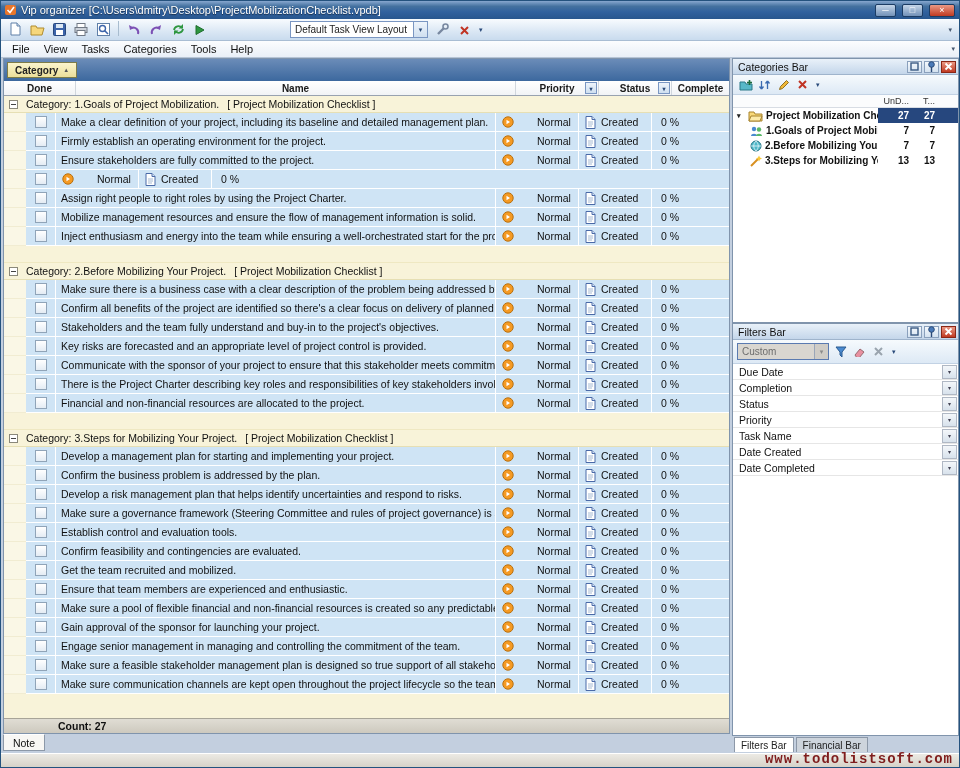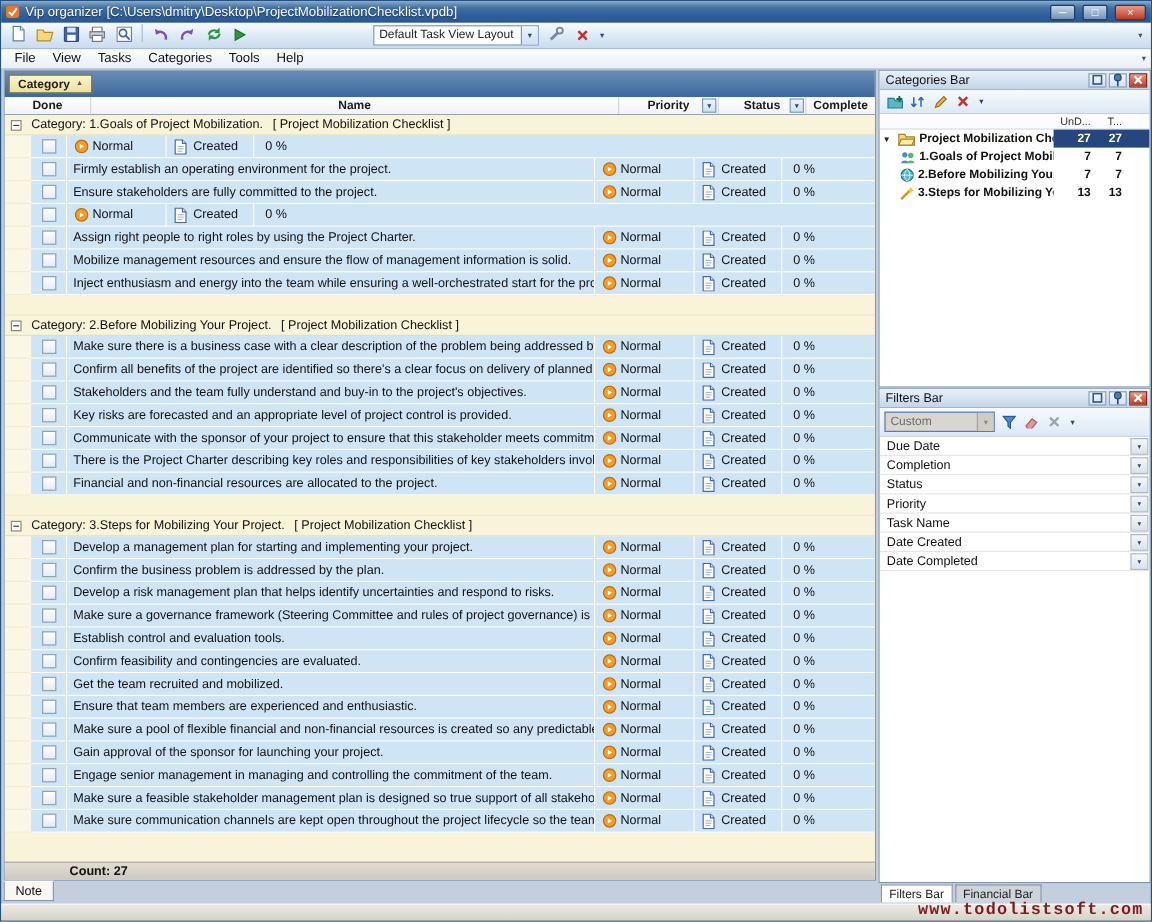--- a/index.html
+++ b/index.html
@@ -40,21 +40,21 @@
   .grouprow{height:17px;flex:none;background:#f8f3d9;border-bottom:1px solid #e6dfb4;display:flex;align-items:center;font-size:10.5px;color:#111;gap:8px;padding-left:5px;white-space:nowrap;overflow:hidden}
   .minusbox{width:9px;height:9px;flex:none;border:1px solid #8a887a;background:#fff;position:relative}
   .minusbox::after{content:"";position:absolute;left:1px;right:1px;top:3px;height:1px;background:#444}
   .spacer{height:17px;flex:none;background:#f8f3d9;border-bottom:1px solid #efe8c2}
   .filler{flex:1;background:#f8f3d9}
   .taskrow{height:19px;flex:none;display:flex;font-size:10.5px;color:#111}
   .cell{background:#cfe4f5;border-bottom:1px solid #fff;display:flex;align-items:center;overflow:hidden}
   .cell.gutter{width:22px;flex:none;background:#faf7e6;border-bottom:1px solid #f1ecd2}
   .cell.done{width:30px;flex:none;justify-content:center;border-right:1px solid #fff}
   .cell.name{width:440px;flex:none;padding-left:5px;border-right:1px solid #fff;white-space:nowrap}
-  .cell.priority{width:83px;flex:none;padding-left:6px;gap:3px;border-right:1px solid #fff}
+  .cell.priority{width:83px;flex:none;padding-left:6px;gap:23px;border-right:1px solid #fff}
   .cell.status{width:73px;flex:none;padding-left:6px;gap:5px;border-right:1px solid #fff}
   .cell.complete{flex:1;padding-left:9px}
   .checkbox{width:12px;height:12px;border:1px solid #90a4b8;background:linear-gradient(#fff,#e4ecf4)}
   .countrow{height:15px;flex:none;background:linear-gradient(#e0ddd4,#cdc9be);border-top:1px solid #a8a498;display:flex;align-items:center;font-size:10.5px;font-weight:bold;color:#111;padding-left:54px}
 
   .notetab{position:absolute;left:2px;top:733px;width:42px;height:17px;background:#f8f7f4;border:1px solid #8c98a8;border-top-color:#fff;font-size:10.5px;display:flex;align-items:center;justify-content:center;color:#111}
 
   
   .rightcol{position:absolute;left:731px;top:57px;width:227px;height:694px}
   .panel{position:absolute;left:0;width:227px;background:#fff;border:1px solid #8094ac;display:flex;flex-direction:column;overflow:hidden}
@@ -174,21 +174,21 @@
             <path d="M2 12V7.5h4.5z" fill="#2e9640"></path>
           </svg>
         </span>
       </span><span class="tbtn">
         <span class="ic">
           <svg width="12" height="12">
             <path d="M2 1.5l8 4.5-8 4.5z" fill="#2e9640" stroke="#1e6e2c"></path>
           </svg>
         </span>
       </span></span>
-  <div class="combo" style="width:138px;margin-left:100px">
+  <div class="combo" style="width:138px;margin-left:79px">
     <span>Default Task View Layout</span>
     <span class="arrow">▾</span>
   </div>
   <span style="margin-left:3px"><span class="tbtn">
         <span class="ic">
           <svg width="13" height="13">
             <path d="M2 11l6-6" stroke="#7888a0" stroke-width="2.4"></path>
             <circle cx="9.5" cy="3.5" r="2.5" fill="none" stroke="#7888a0" stroke-width="1.6"></circle>
           </svg>
         </span>
@@ -249,20 +249,21 @@
       <div class="grouprow">
         <span class="minusbox"></span>
         <span class="glabel">Category: 1.Goals of Project Mobilization.</span>
         <span class="gtag">[ Project Mobilization Checklist ]</span>
       </div>
       <div class="taskrow">
         <div class="cell gutter"></div>
         <div class="cell done">
           <span class="checkbox"></span>
         </div>
+        <div class="cell name">Make a clear definition of your project, including its baseline and detailed management plan.</div>
         <div class="cell priority">
           <span class="ic">
             <svg width="12" height="12">
               <circle cx="6" cy="6" r="5.2" fill="#f59a23" stroke="#b87010"></circle>
               <path d="M4.5 3.8l3.5 2.2-3.5 2.2z" fill="#fff"></path>
             </svg>
           </span>
           <span>Normal</span>
         </div>
         <div class="cell status">

